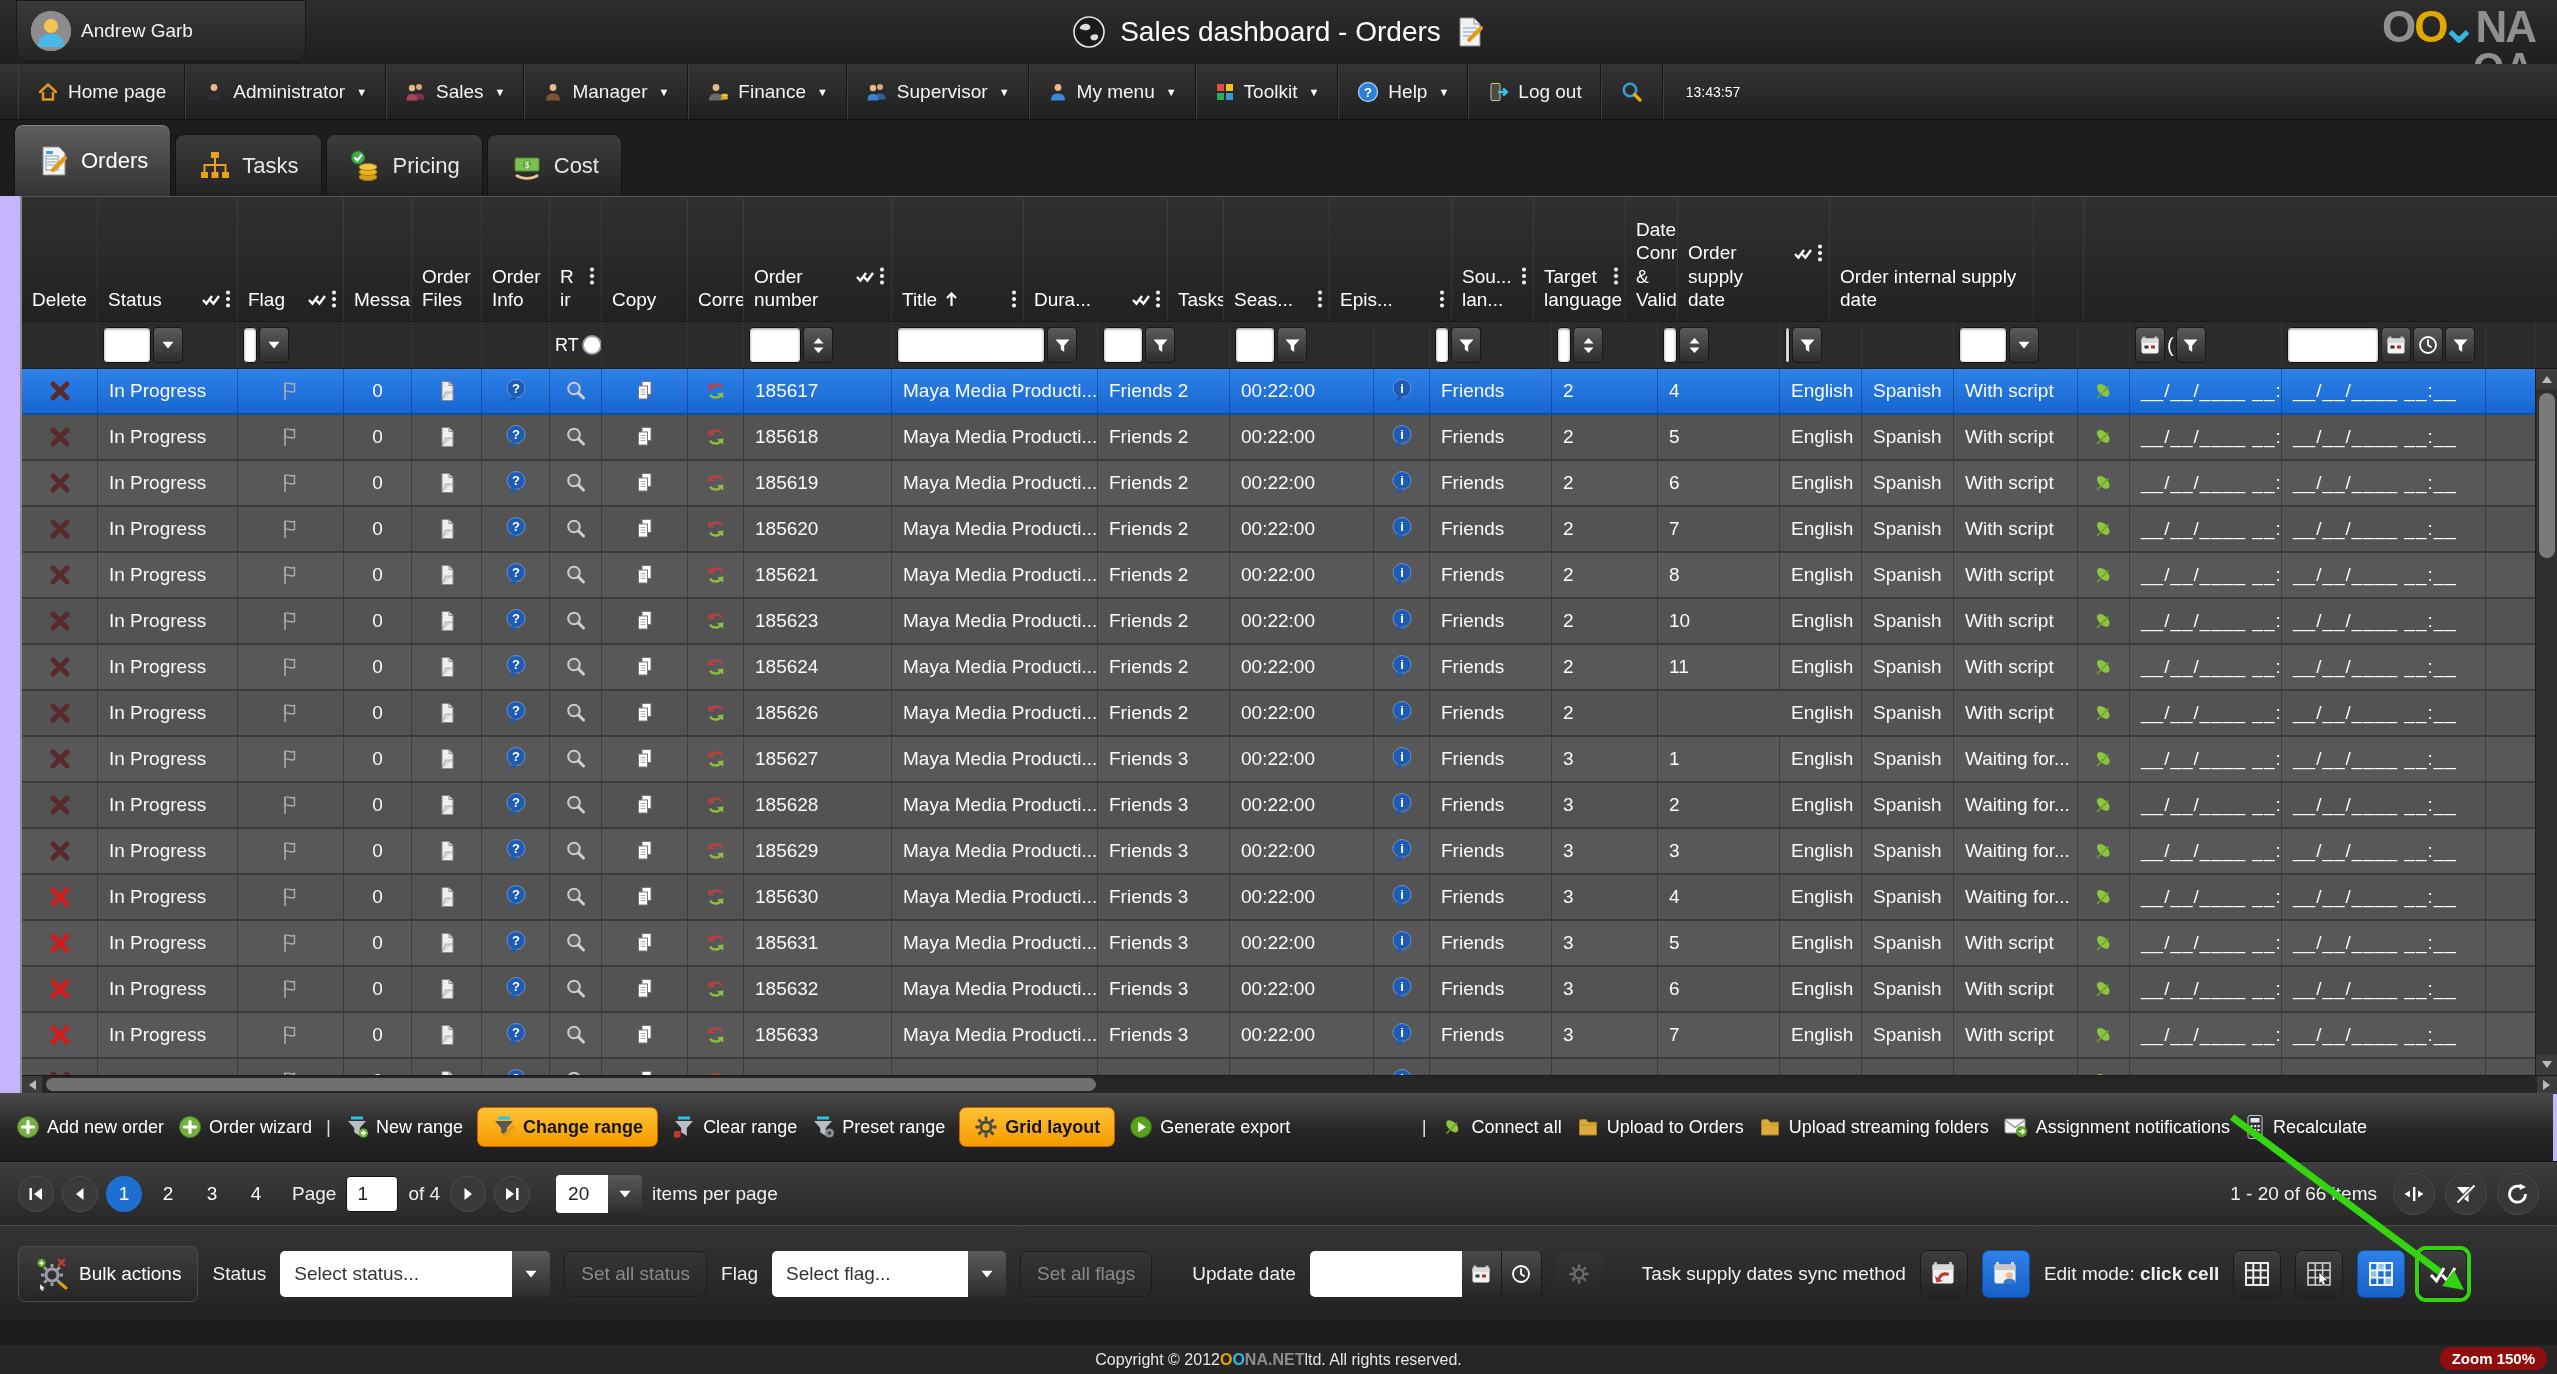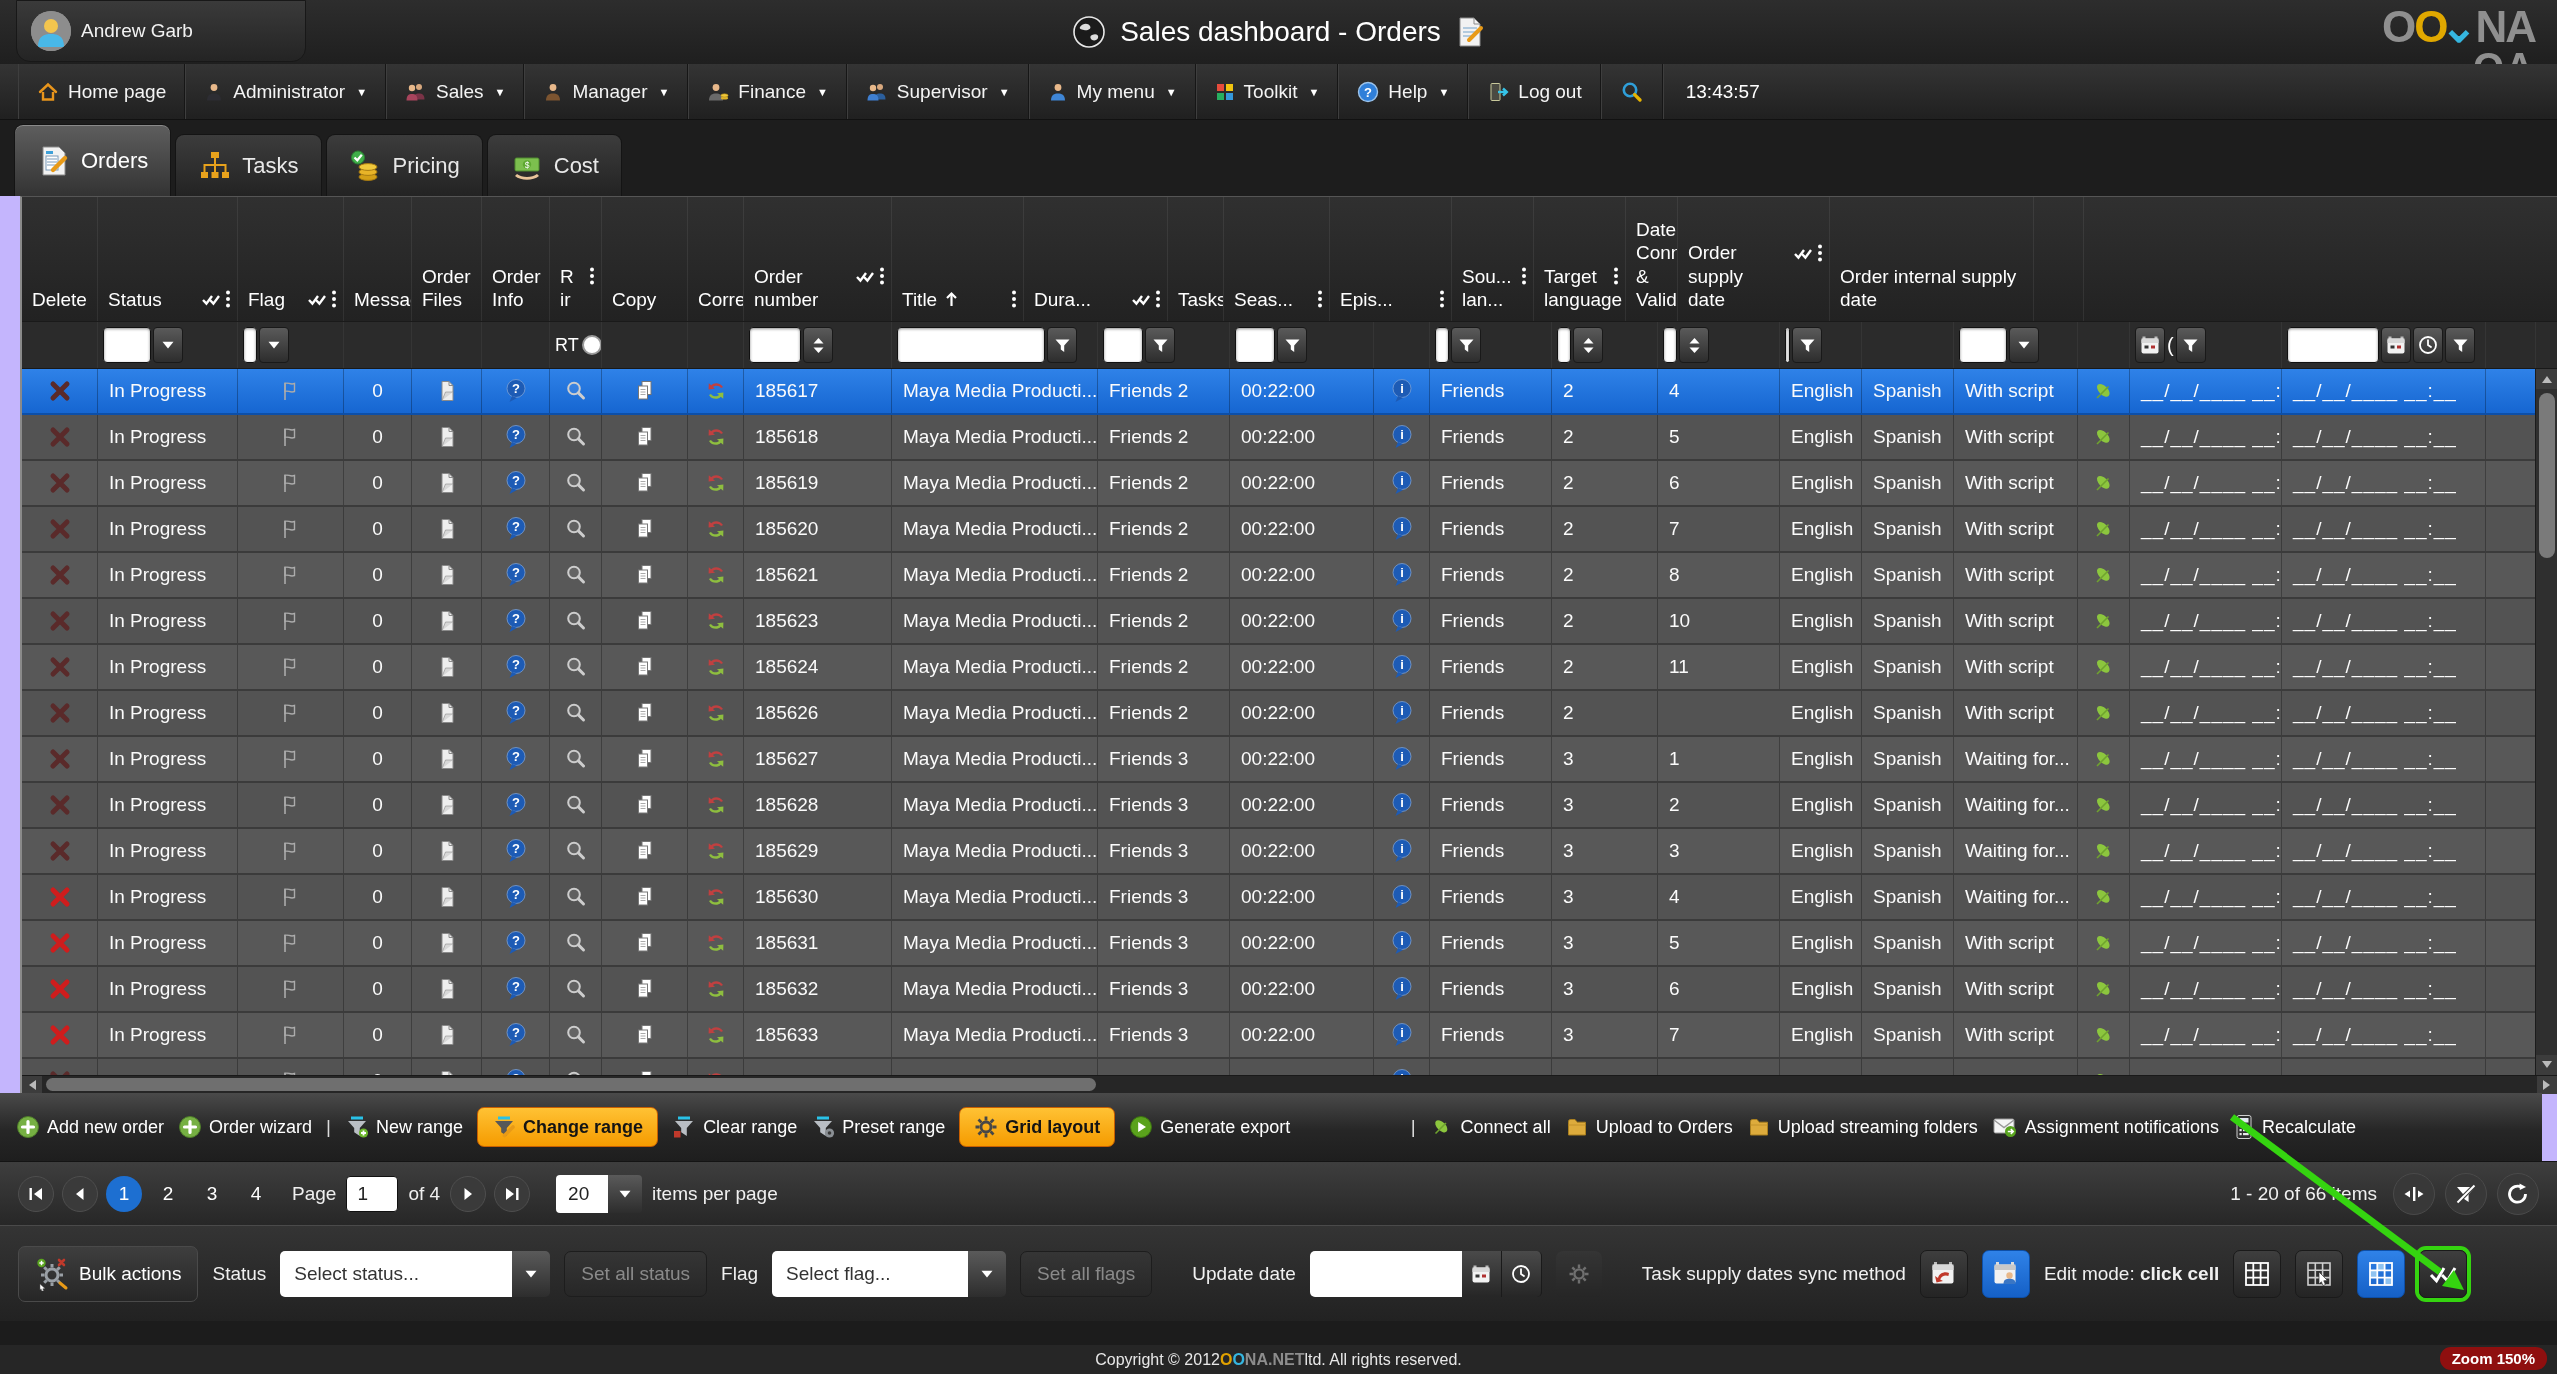--- a/index.html
+++ b/index.html
@@ -17,21 +17,21 @@
   .logo { position:absolute; right:22px; top:6px; text-align:right; line-height:0.95; font-weight:bold; }
   .logo .l1 { font-size:44px; letter-spacing:-2px; }
   .logo .o1 { color:#8f8f8f; } .logo .o2 { color:#e0a800; } .logo .na { color:#8f8f8f; }
   .logo .cyan { color:#35b6e0; margin-left:-6px; }
   .logo .l2 { font-size:40px; color:#8f8f8f; letter-spacing:1px; }
 
   
   .menubar { position:absolute; top:64px; left:0; right:0; height:56px; background:linear-gradient(#343434,#202020); display:flex; align-items:stretch; padding-left:18px; border-bottom:1px solid #111; }
   .menu-item { display:flex; align-items:center; gap:9px; padding:0 18px; font-size:19px; color:#f4f4f4; border-left:1px solid #3e3e3e; border-right:1px solid #161616; cursor:pointer; white-space:nowrap; }
   .menu-item .dd { font-size:11px; margin-left:2px; color:#fff; }
-  .menu-clock { display:flex; align-items:center; padding:0 22px; font-size:19px; border-left:1px solid #3e3e3e; }
+  .menu-clock { display:flex; align-items:center; padding:0 22px; font-size:14px; border-left:1px solid #3e3e3e; }
 
   
   .tabsbar { position:absolute; top:120px; left:0; right:0; height:76px; background:#1d1d1d; display:flex; align-items:flex-end; padding-left:14px; gap:4px; }
   .tab { display:flex; align-items:center; gap:10px; height:62px; padding:0 22px; background:linear-gradient(#3c3c3c,#232323); border-radius:9px 9px 0 0; border:1px solid #141414; border-bottom:none; font-size:22px; color:#e8e8e8; cursor:pointer; }
   .tab.active { height:72px; background:linear-gradient(#5e5e5e,#333333); color:#fff; box-shadow:inset 0 1px 0 #8a8a8a; }
 
   
   .grid { position:absolute; top:196px; left:20px; width:2537px; height:897px; background:#2c2c2c; border-left:2px solid #8a8a8a; border-top:1px solid #555; }
   .ghead { display:flex; height:124px; background:linear-gradient(#303030,#222222); }
   .hc { position:relative; display:flex; flex-direction:column; justify-content:flex-end; padding:4px 6px 10px 10px; border-right:1px solid rgba(255,255,255,0.07); font-size:19px; line-height:1.22; color:#fff; overflow:hidden; }
@@ -56,21 +56,21 @@
   .hscroll { position:absolute; left:0; right:0; bottom:0; height:18px; background:#262626; border-top:1px solid #191919; display:flex; }
   .hs-btn { width:20px; height:18px; background:#3c3c3c; display:flex; align-items:center; justify-content:center; }
   .hs-track { flex:1; position:relative; }
   .hs-thumb { position:absolute; left:4px; top:2px; width:1050px; height:13px; background:#6f6f6f; border-radius:7px; }
   .vscroll { position:absolute; right:0; top:172px; width:22px; bottom:18px; background:#2f2f2f; border-left:1px solid #1c1c1c; }
   .vs-btn { width:22px; height:20px; background:#3c3c3c; display:flex; align-items:center; justify-content:center; }
   .vs-btn.bot { position:absolute; bottom:0; }
   .vs-thumb { position:absolute; top:24px; left:3px; width:16px; height:165px; background:#7a7a7a; border-radius:8px; }
 
   
-  .actionbar { position:absolute; top:1093px; left:0; right:15px; height:68px; background:linear-gradient(#4a4a4a,#262626 55%,#1e1e1e); display:flex; align-items:center; padding:12px 16px; font-size:18px; }
+  .actionbar { position:absolute; top:1093px; left:0; right:4px; height:68px; background:linear-gradient(#4a4a4a,#262626 55%,#1e1e1e); display:flex; align-items:center; padding:12px 16px; font-size:18px; }
   .ab-left { display:flex; align-items:center; gap:14px; }
   .ab-right { margin-left:auto; display:flex; align-items:center; gap:14px; padding-right:170px; }
   .ab-link { display:flex; align-items:center; gap:7px; color:#fff; cursor:pointer; white-space:nowrap; }
   .ab-orange { display:flex; align-items:center; gap:7px; background:linear-gradient(#ffc234,#f59b00); border:1px solid #c85f00; border-radius:7px; padding:7px 14px; color:#141414; font-weight:bold; cursor:pointer; white-space:nowrap; }
   .ab-sep { color:#dcdcdc; font-size:19px; }
 
   
   .pagerbar { position:absolute; top:1161px; left:0; right:0; height:64px; background:linear-gradient(#3e3e3e,#272727); border-top:1px solid #141414; display:flex; align-items:center; padding:0 18px; font-size:19px; }
   .pg-btn { width:36px; height:36px; border-radius:50%; background:#3a3a3a; border:1px solid #4e4e4e; display:flex; align-items:center; justify-content:center; margin-right:8px; cursor:pointer; }
   .pg-num { width:36px; height:36px; border-radius:50%; display:flex; align-items:center; justify-content:center; margin-right:8px; cursor:pointer; color:#fff; }

